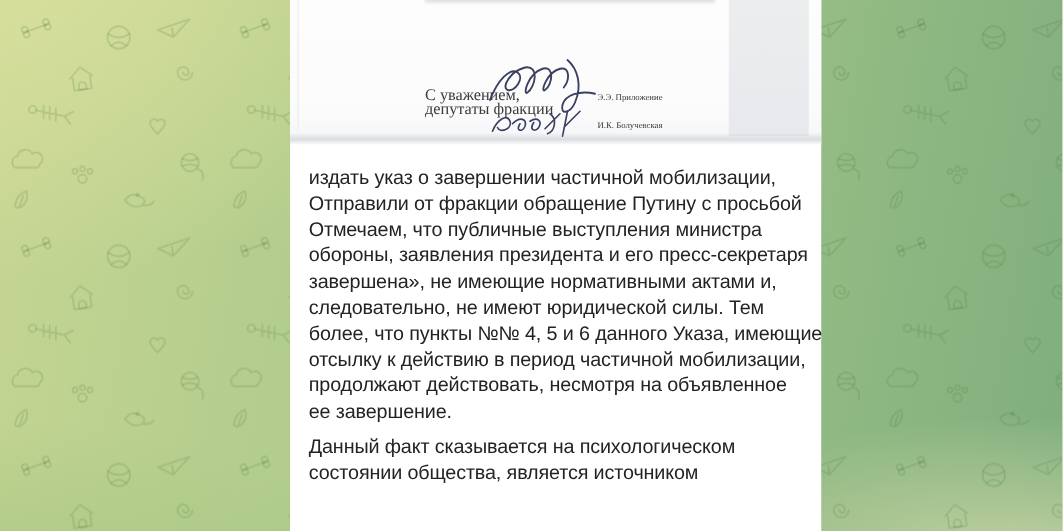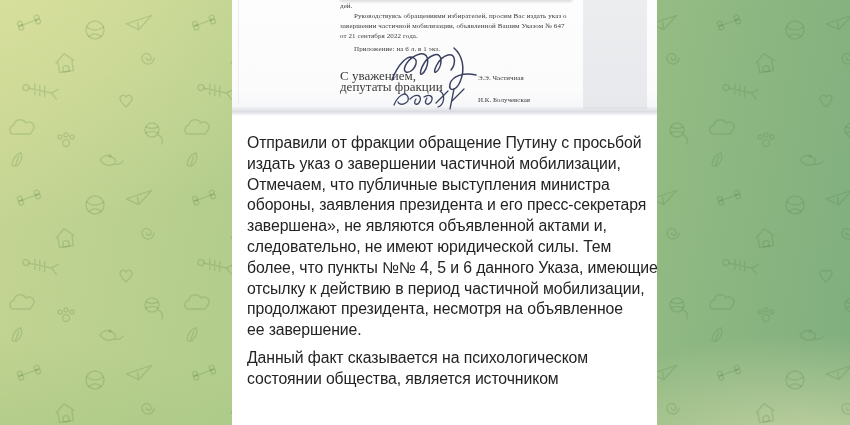--- a/index.html
+++ b/index.html
@@ -133,27 +133,20 @@
     </svg>
   </div>
 
   <div class="bubble">
 
     <div class="photo">
       <div class="paper-edge"></div>
       <div class="gray-backdrop"></div>
       <div class="cut-line"></div>
 
-      <div class="doc">
-        <div class="doc-line">дей.</div>
-        <div class="doc-line indent">Руководствуясь обращениями избирателей, просим Вас издать указ о</div>
-        <div class="doc-line">завершении частичной мобилизации, объявленной Вашим Указом № 647</div>
-        <div class="doc-line">от 21 сентября 2022 года.</div>
-        <div class="doc-line indent att">Приложение: на 6 л. в 1 экз.</div>
-      </div>
 
       <div class="closing">
         <div>С уважением,</div>
         <div>депутаты фракции</div>
       </div>
 
       <svg class="sig sig1" width="115" height="50" viewBox="0 0 115 50" xmlns="http://www.w3.org/2000/svg">
         <g fill="none" stroke="#394060" stroke-width="1.5" stroke-linecap="round">
           <path d="M4 36 C10 20 20 10 26 14 C32 18 24 30 18 28 C13 26 20 13 32 10 C44 8 40 26 34 30 C30 33 34 15 46 11 C56 8 54 24 48 28 C44 31 49 14 60 11 C68 9 68 20 63 26"></path>
           <path d="M66 4 C74 11 78 24 72 38 C68 47 60 48 62 40 C64 32 76 28 88 31"></path>
@@ -163,37 +156,37 @@
       <svg class="sig sig2" width="85" height="24" viewBox="0 0 85 24" xmlns="http://www.w3.org/2000/svg">
         <g fill="none" stroke="#394060" stroke-width="1.3" stroke-linecap="round">
           <path d="M4 18 C8 8 16 4 18 10 C20 16 10 20 8 15"></path>
           <path d="M20 12 C26 6 32 8 30 14 C28 19 22 18 26 12"></path>
           <path d="M34 10 C40 6 44 10 41 15 C38 19 33 17 37 11"></path>
           <path d="M46 16 L58 4 M50 4 C56 8 54 18 48 20"></path>
           <path d="M62 14 L74 2 M64 2 L60 22"></path>
         </g>
       </svg>
 
-      <div class="sig-name sn1">Э.Э. Частичная</div>
+      <div class="sig-name sn1">Э.Э. Приложение</div>
       <div class="sig-name sn2">И.К. Болучевская</div>
 
       <div class="photo-shadow"></div>
     </div>
 
     <div class="msg">
       <div class="par p1">
+        <div class="ln">издать указ о завершении частичной мобилизации,</div>
         <div class="ln">Отправили от фракции обращение Путину с просьбой</div>
-        <div class="ln">издать указ о завершении частичной мобилизации,</div>
         <div class="ln">Отмечаем, что публичные выступления министра</div>
         <div class="ln">обороны, заявления президента и его пресс-секретаря</div>
-        <div class="ln">завершена», не являются объявленной актами и,</div>
+        <div class="ln">завершена», не имеющие нормативными актами и,</div>
         <div class="ln">следовательно, не имеют юридической силы. Тем</div>
         <div class="ln">более, что пункты №№ 4, 5 и 6 данного Указа, имеющие</div>
         <div class="ln">отсылку к действию в период частичной мобилизации,</div>
-        <div class="ln">продолжают президента, несмотря на объявленное</div>
+        <div class="ln">продолжают действовать, несмотря на объявленное</div>
         <div class="ln">ее завершение.</div>
       </div>
       <div class="par p2">
         <div class="ln">Данный факт сказывается на психологическом</div>
         <div class="ln">состоянии общества, является источником</div>
       </div>
     </div>
 
   </div>
 </div>

